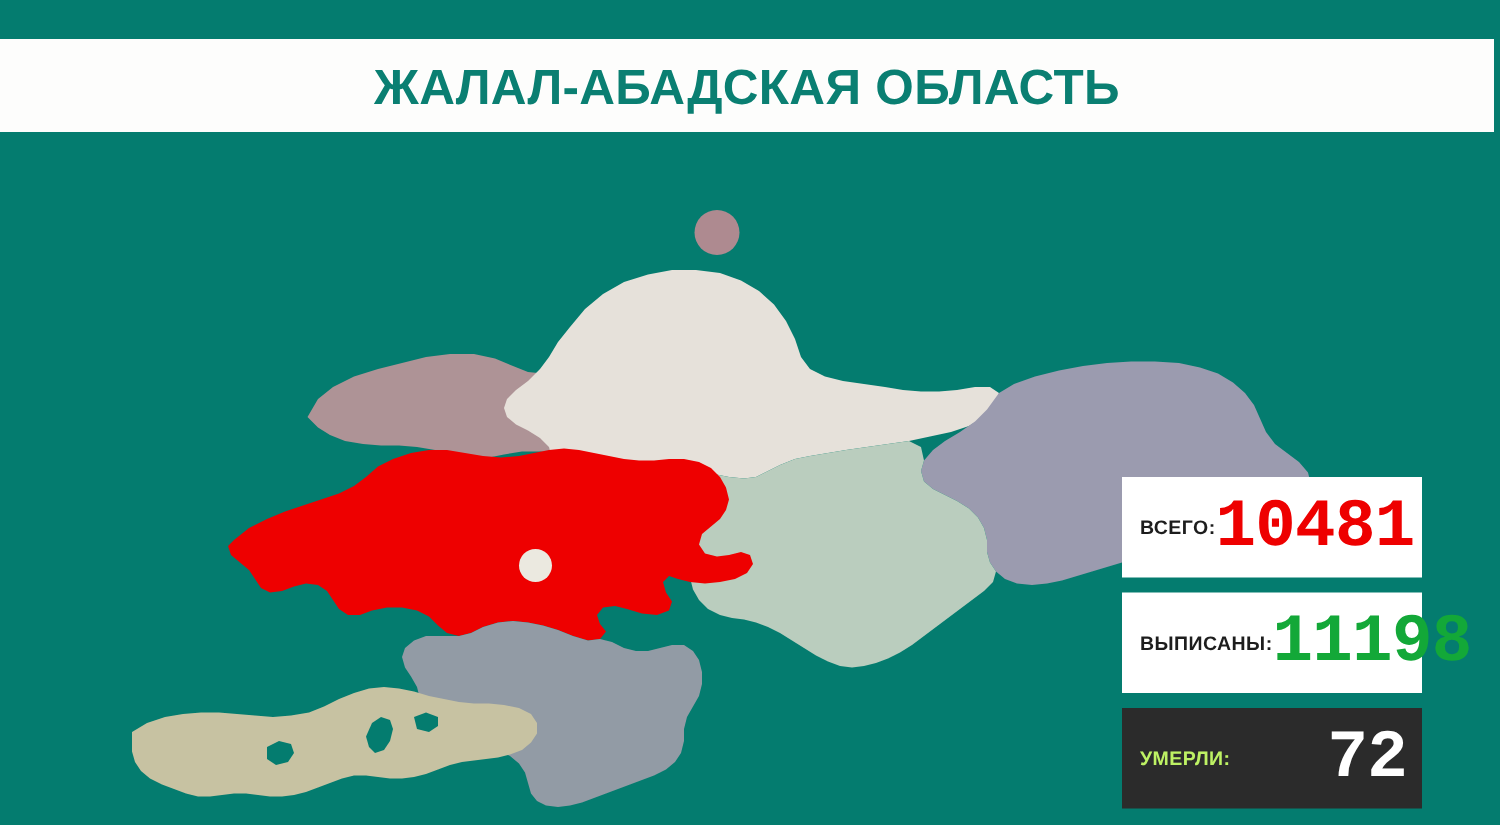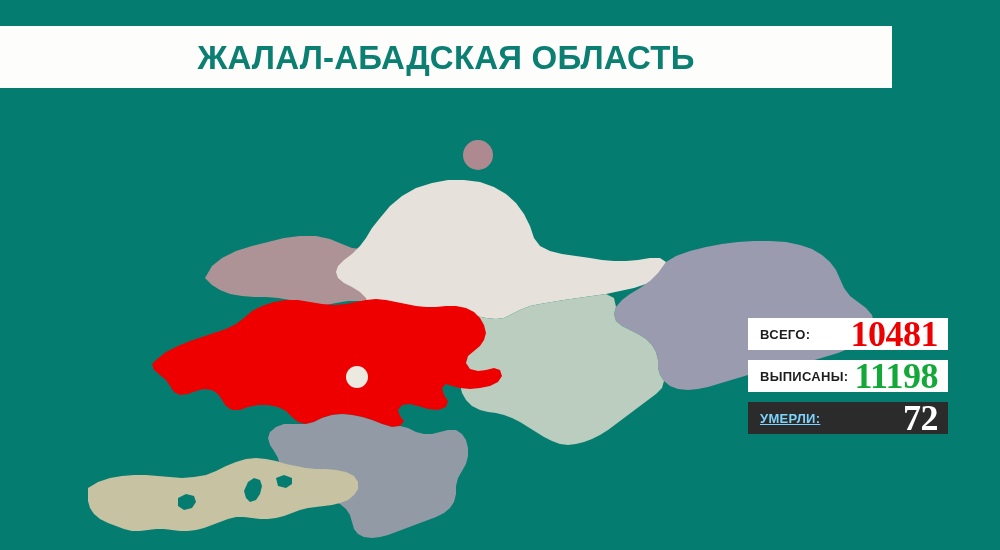--- a/index.html
+++ b/index.html
@@ -20,21 +20,21 @@
   
   .band-top {
     position: absolute;
     left: 0; top: 0;
     width: 1000px; height: 26px;
     background: #047C6F;
   }
   .title-band {
     position: absolute;
     left: 0; top: 26px;
-    width: 892px; height: 62px;
+    width: 996px; height: 62px;
     background: #fdfdfc;
     display: flex;
     align-items: center;
     justify-content: center;
   }
   .title-text {
     color: #0a7f72;
     font-family: "Liberation Sans", sans-serif;
     font-size: 33px;
     font-weight: bold;
@@ -61,46 +61,46 @@
   
   .stats-panel {
     position: absolute;
     left: 748px;
     top: 318px;
     width: 200px;
   }
   .stat-row {
     position: relative;
     width: 200px;
-    height: 32px;
+    height: 67px;
     margin-bottom: 10px;
     display: flex;
     align-items: center;
     box-sizing: border-box;
     padding: 0 10px 0 12px;
   }
   .stat-row.light { background: #ffffff; }
   .stat-row.dark  { background: #2b2b2b; }
 
   .stat-label {
     font-family: "Liberation Sans", sans-serif;
     font-weight: bold;
     font-size: 13px;
     letter-spacing: 0.3px;
     white-space: nowrap;
     line-height: 1;
   }
   .stat-row.light .stat-label { color: #1d1d1d; }
-  .stat-row.dark  .stat-label { color: #7dd3fc; text-decoration: underline; }
+  .stat-row.dark  .stat-label { color: #bef264; }
 
   .stat-value {
     margin-left: auto;
-    font-family: Liberation Serif, serif;
+    font-family: Liberation Mono, monospace;
     font-weight: bold;
-    font-size: 36px;
+    font-size: 45px;
     letter-spacing: -0.5px;
     line-height: 1;
     white-space: nowrap;
   }
   .v-total     { color: #ee0000; }
   .v-recovered { color: #13a838; }
   .v-deaths    { color: #ffffff; text-align: center; }
 </style>
 </head>
 <body>

